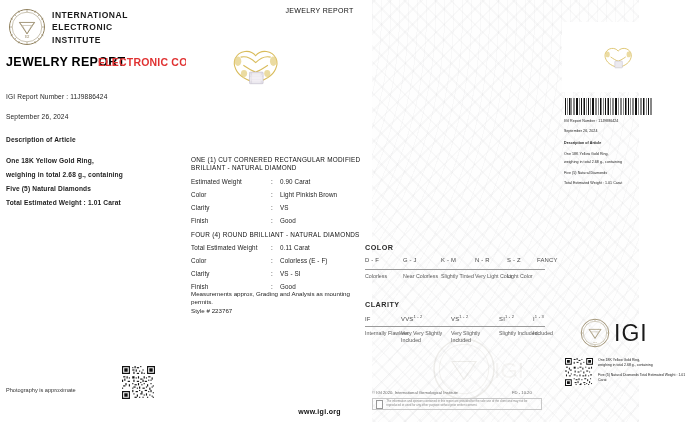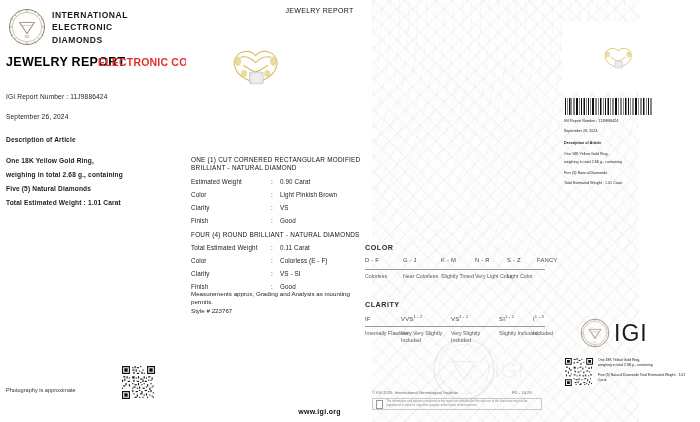--- a/index.html
+++ b/index.html
@@ -150,21 +150,21 @@
                M73 7 L70 13 M30 87 L27 93 M93 27 L87 30 M13 70 L7 73"></path>
     </g>
     <path d="M30 38 L70 38 L50 68 Z" fill="none" stroke="#8a7a55" stroke-width="2"></path>
     <path d="M30 38 L38 46 L62 46 L70 38 M38 46 L50 68 M62 46 L50 68" fill="none" stroke="#8a7a55" stroke-width="1"></path>
     <text x="50" y="80" font-size="9" fill="#8a7a55" text-anchor="middle" font-family="Liberation Serif, serif">IGI</text>
   </svg>
 
   <div id="org-name">
     <div>INTERNATIONAL</div>
     <div>ELECTRONIC</div>
-    <div>DIAMONDS</div>
+    <div>INSTITUTE</div>
   </div>
 
   <div id="report-title">JEWELRY REPORT</div>
   <div id="electronic-copy">ELECTRONIC COPY</div>
 
   <div class="l-line" style="top:93px;">IGI Report Number : 11J9886424</div>
   <div class="l-line" style="top:113px;">September 26, 2024</div>
   <div class="l-line l-bold" style="top:136px;">Description of Article</div>
 
   <div class="l-line l-bold" style="top:157px;">One 18K Yellow Gold Ring,</div>

